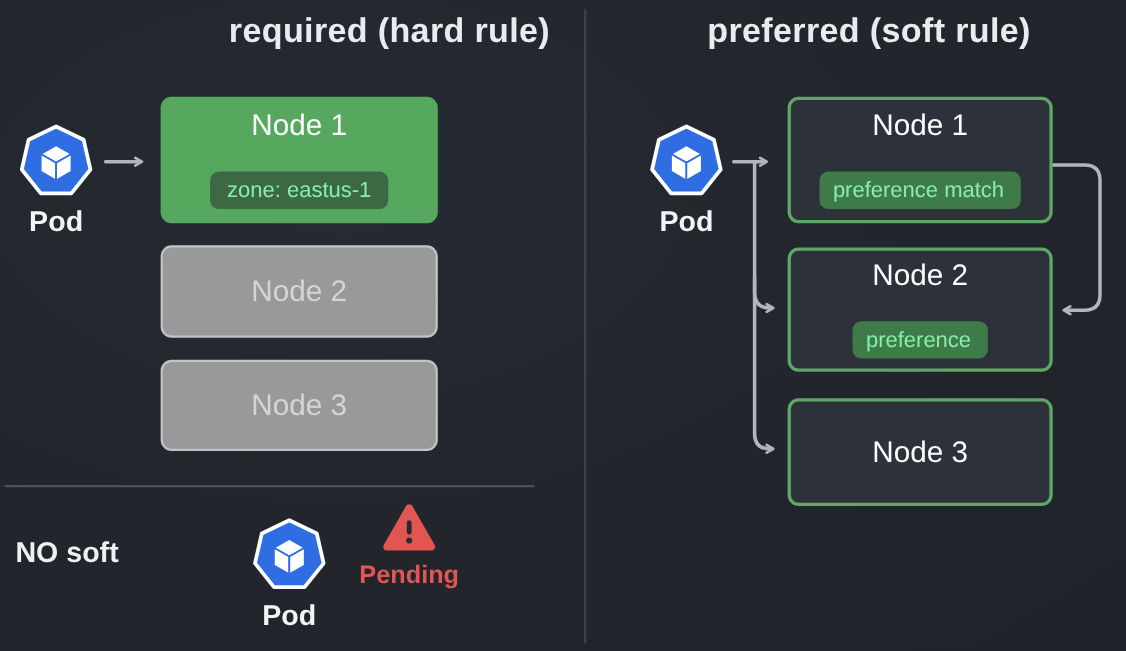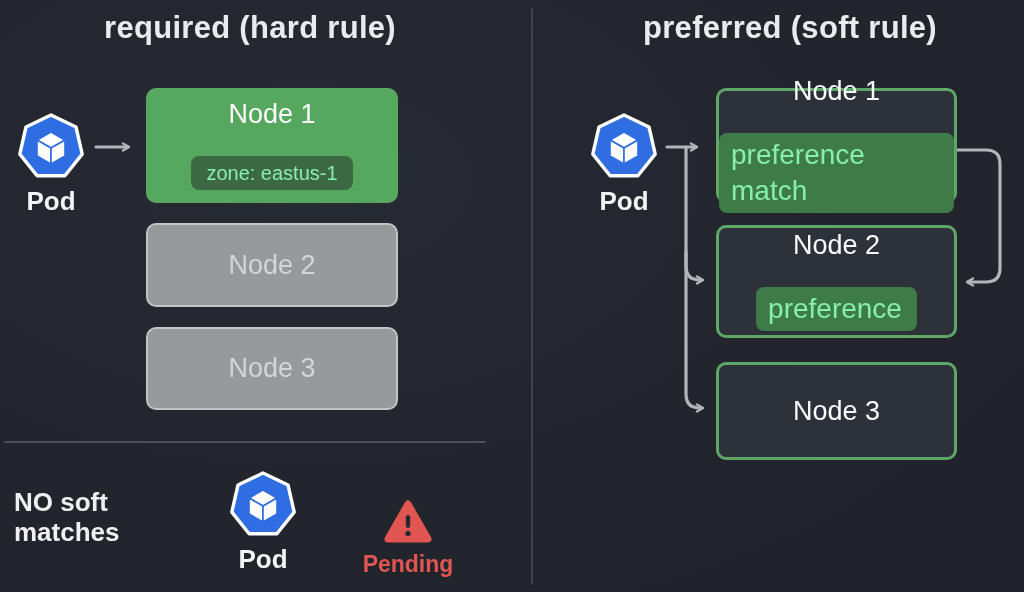--- a/index.html
+++ b/index.html
@@ -2,45 +2,45 @@
 <html><head>
 <meta charset="utf-8">
 <style>
   html,body{margin:0;padding:0;background:#17191e;}
   .canvas{
     position:relative;width:1024px;height:592px;overflow:hidden;
     background:radial-gradient(ellipse at 30% 30%, #262a32 0%, #22252c 55%, #1f2228 100%);
     font-family:"Liberation Sans", sans-serif;
   }
   .title{position:absolute;top:10px;font-size:31px;font-weight:bold;color:#e9ebee;text-align:center;letter-spacing:.3px;}
-  .title.left{left:0;width:500px;}
+  .title.left{left:0;width:500px;text-align:right;}
   .title.right{left:588px;width:404px;}
 
   .connectors{position:absolute;left:0;top:0;pointer-events:none;}
 
   .node{position:absolute;box-sizing:border-box;display:flex;flex-direction:column;align-items:center;justify-content:center;border-radius:10px;}
   .nlabel{font-size:27px;font-weight:normal;color:#fafbfc;line-height:1;}
   .badge{margin-top:28px;border-radius:8px;padding:4px 15px;font-size:20px;color:#86efac;line-height:1.3;}
   .green-node{background:#57a85f;}
   .green-node .badge{background:#3c6943;}
   .gray-node{background:#98999b;border:2px solid #c2c3c5;}
   .gray-node .nlabel{color:#d4d5d7;}
   .dark-node{background:#2c313a;border:3px solid #5ea766;}
-  .dark-node .badge{background:#3e7b49;font-size:28px;padding-left:12px;}
+  .dark-node .badge{background:#3e7b49;font-size:20px;padding-left:12px;}
 
   .pod{position:absolute;width:78px;display:flex;flex-direction:column;align-items:center;}
   .pod-label{margin-top:4px;font-size:26px;font-weight:600;color:#f2f4f6;}
 
   .vdivider{position:absolute;left:531px;top:8px;width:2px;height:577px;background:#3d424b;border-radius:2px;}
   .hdivider{position:absolute;left:4px;top:441px;width:482px;height:2px;background:#4b4f57;border-radius:2px;}
 
   .no-match{position:absolute;left:14px;top:488px;font-size:26px;font-weight:bold;color:#eef0f2;line-height:1.15;}
   .no-match span{display:block;}
 
-  .pending{position:absolute;left:325px;top:498px;width:94px;display:flex;flex-direction:column;align-items:center;margin-left:36px;}
+  .pending{position:absolute;left:325px;top:456px;width:94px;display:flex;flex-direction:column;align-items:center;}
   .pending-label{margin-top:7px;font-size:23px;font-weight:bold;color:#e15553;}
 </style>
 </head>
 <body>
 
 <div class="canvas">
 
   <svg class="connectors" width="1024" height="592" viewBox="0 0 1024 592">
     <defs>
       <marker id="ah" markerWidth="10" markerHeight="10" refX="7" refY="5" orient="auto" markerUnits="userSpaceOnUse">
@@ -80,21 +80,20 @@
   </div>
   <div class="node gray-node" style="left:146px;top:223px;width:252px;height:84px;">
     <div class="nlabel">Node 2</div>
   </div>
   <div class="node gray-node" style="left:146px;top:327px;width:252px;height:83px;">
     <div class="nlabel">Node 3</div>
   </div>
 
   <div class="no-match">
     <span>NO soft</span>
-    <span>matches</span>
   </div>
 
   <div class="pod" style="left:224px;top:468px;">
     <svg width="72" height="72" viewBox="0 0 72 72">
       <polygon points="36,5 61,17 67.2,44.1 49.9,65.8 22.1,65.8 4.8,44.1 11,17" fill="#2f6de2" stroke="#ffffff" stroke-width="3.4" stroke-linejoin="round"></polygon>
       <g fill="#ffffff" stroke="#2f6de2" stroke-width="1.6" stroke-linejoin="round">
         <polygon points="36,22 50,30 36,38 22,30"></polygon>
         <polygon points="22,30 36,38 36,54 22,46"></polygon>
         <polygon points="50,30 36,38 36,54 50,46"></polygon>
       </g>

